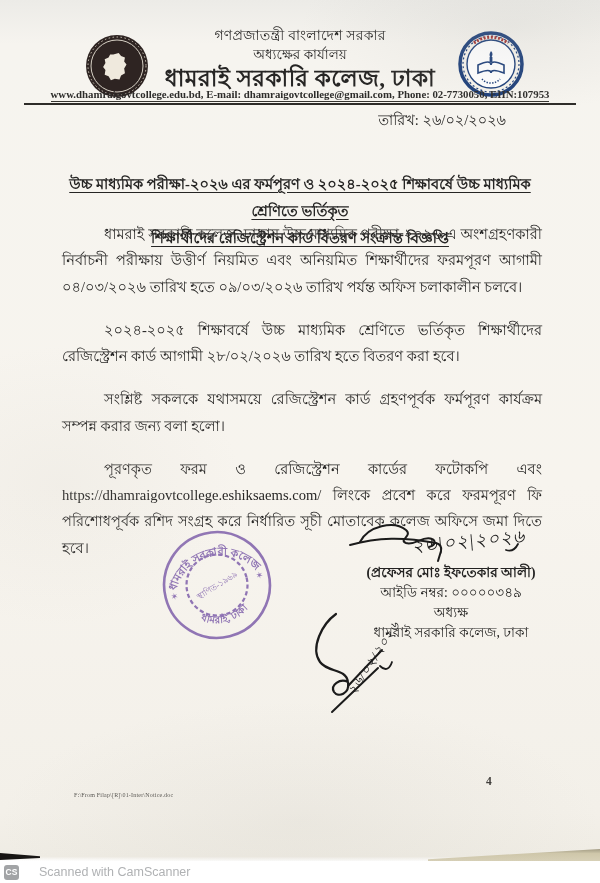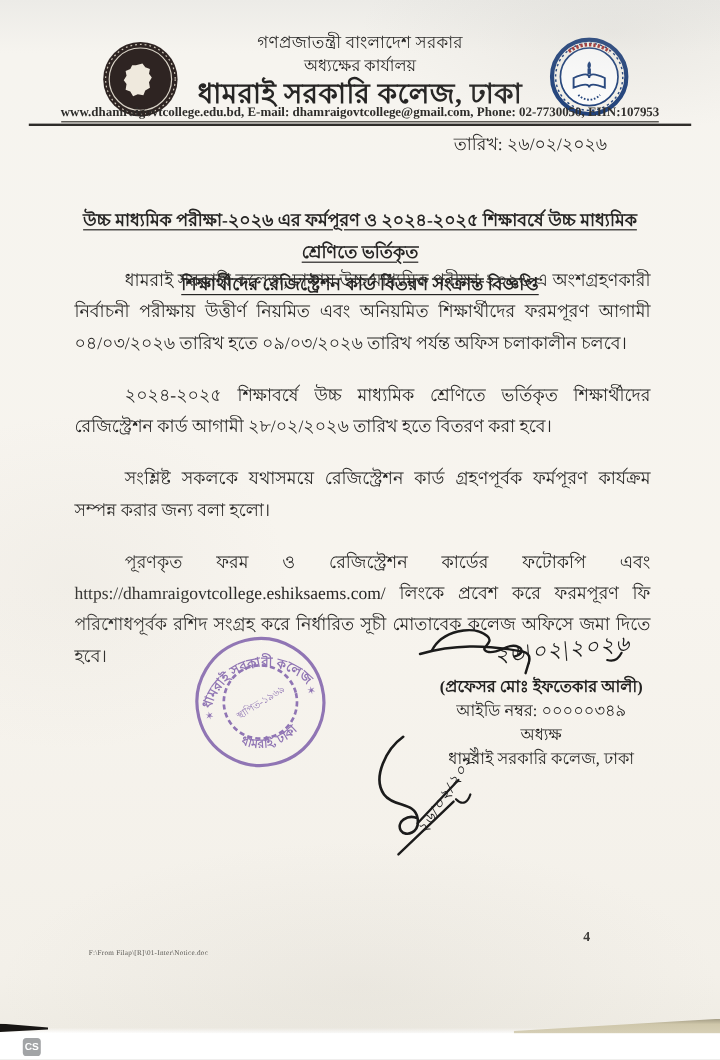--- a/index.html
+++ b/index.html
@@ -62,21 +62,21 @@
     position:absolute;right:0;bottom:21px;width:172px;height:13px;
     background:linear-gradient(180deg,#a39c84 0%,#cfc7aa 35%,#d8d1b8 100%);
     clip-path:polygon(0 78%,100% 0,100% 100%,0 100%);
   }
   .wedge-left{
     position:absolute;left:0;bottom:23px;width:40px;height:7px;background:#171513;
     clip-path:polygon(0 0,100% 45%,100% 70%,0 100%);
   }
   .cs-bar{
     position:absolute;left:0;right:0;bottom:0;height:22px;background:#ffffff;
-    display:flex;align-items:center;gap:20px;padding-left:19px;
+    display:flex;align-items:center;gap:20px;padding-left:4px;
     font-family:"Liberation Sans","DejaVu Sans",sans-serif;
   }
   .cs-logo{
     width:15px;height:15px;background:#a2a4a6;border-radius:3px;color:#fff;
     font-size:8.5px;font-weight:bold;display:flex;align-items:center;justify-content:center;
   }
   .cs-text{font-size:12.5px;color:#b0b2b4;}
   .logo{position:absolute;}
   .logo-left{left:84px;top:33px;width:66px;height:66px;}
   .logo-right{left:458px;top:31px;width:66px;height:66px;}
@@ -179,15 +179,16 @@
   <div class="file-path">F:\From Filap\[R]\01-Inter\Notice.doc</div>
   <div class="page-num">4</div>
 
   <div class="wedge-left"></div>
   <div class="wedge-right"></div>
 
   <div class="scan-tint"></div>
 
   <div class="cs-bar">
     <div class="cs-logo">CS</div>
+    <div class="cs-text">Scanned with CamScanner</div>
   </div>
 
 </div>
 
 </body></html>

